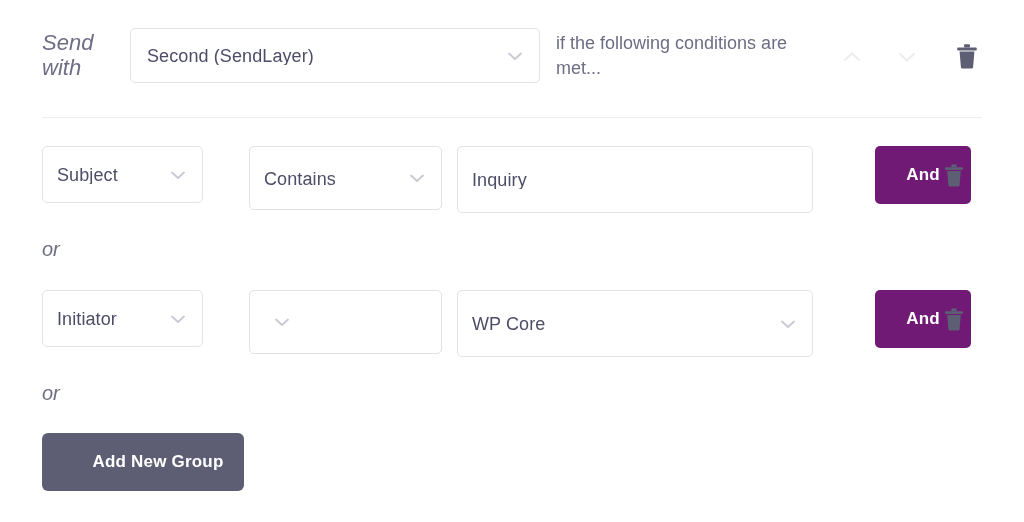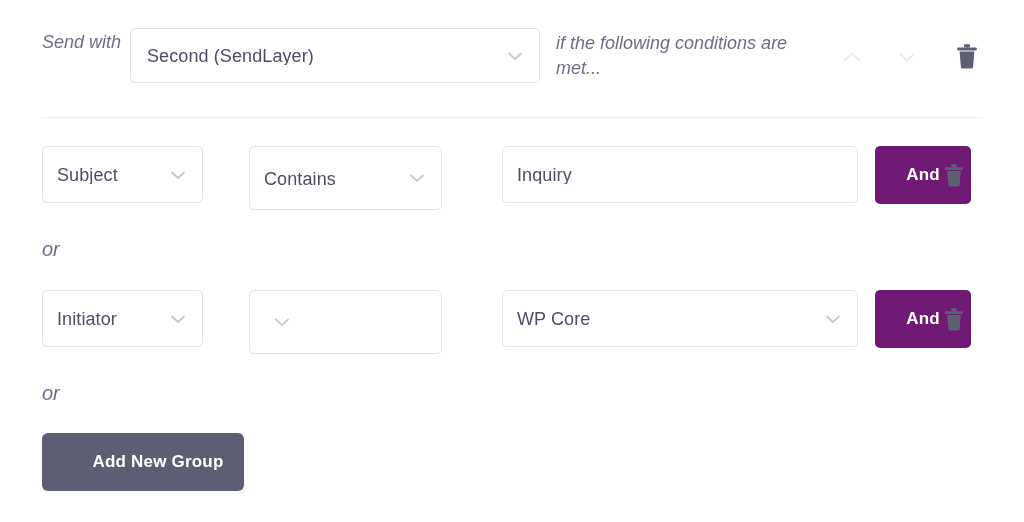--- a/index.html
+++ b/index.html
@@ -48,37 +48,36 @@
   }
   .chev svg { display: block; width: 20px; height: 20px; }
 
   
   #sendwith-label {
     position: absolute;
     left: 42px;
     top: 30px;
     width: 84px;
     font-style: italic;
-    font-size: 18px;
+    font-size: 22px;
     line-height: 25px;
     color: #6d6d85;
   }
   #provider-select {
     left: 130px;
     top: 28px;
     width: 410px;
     height: 55px;
     padding-left: 16px;
   }
   #conditions-note {
     position: absolute;
     left: 556px;
     top: 31px;
     width: 250px;
-    font-style: italic;
     font-size: 18px;
     line-height: 25px;
     color: #6d6d85;
   }
   .movebtn {
     position: absolute;
     top: 40px;
     width: 34px;
     height: 34px;
     display: flex;
@@ -110,21 +109,21 @@
     background: #eeeef1;
   }
 
   
   .cond-row { position: absolute; left: 0; width: 1024px; height: 60px; }
   #cond-row-0 { top: 146px; }
   #cond-row-1 { top: 290px; }
 
   .cond-row .f-subject  { left: 42px;  top: 0; width: 161px; height: 57px; }
   .cond-row .f-operator { left: 249px; top: 0; width: 193px; height: 64px; }
-  .cond-row .f-value    { left: 457px; top: 0; width: 356px; height: 57px; margin-left: 45px; }
+  .cond-row .f-value    { left: 457px; top: 0; width: 356px; height: 67px; }
 
   .andbtn {
     position: absolute;
     left: 875px;
     top: 0;
     width: 96px;
     height: 58px;
     background: #701a75;
     border: none;
     border-radius: 5px;

